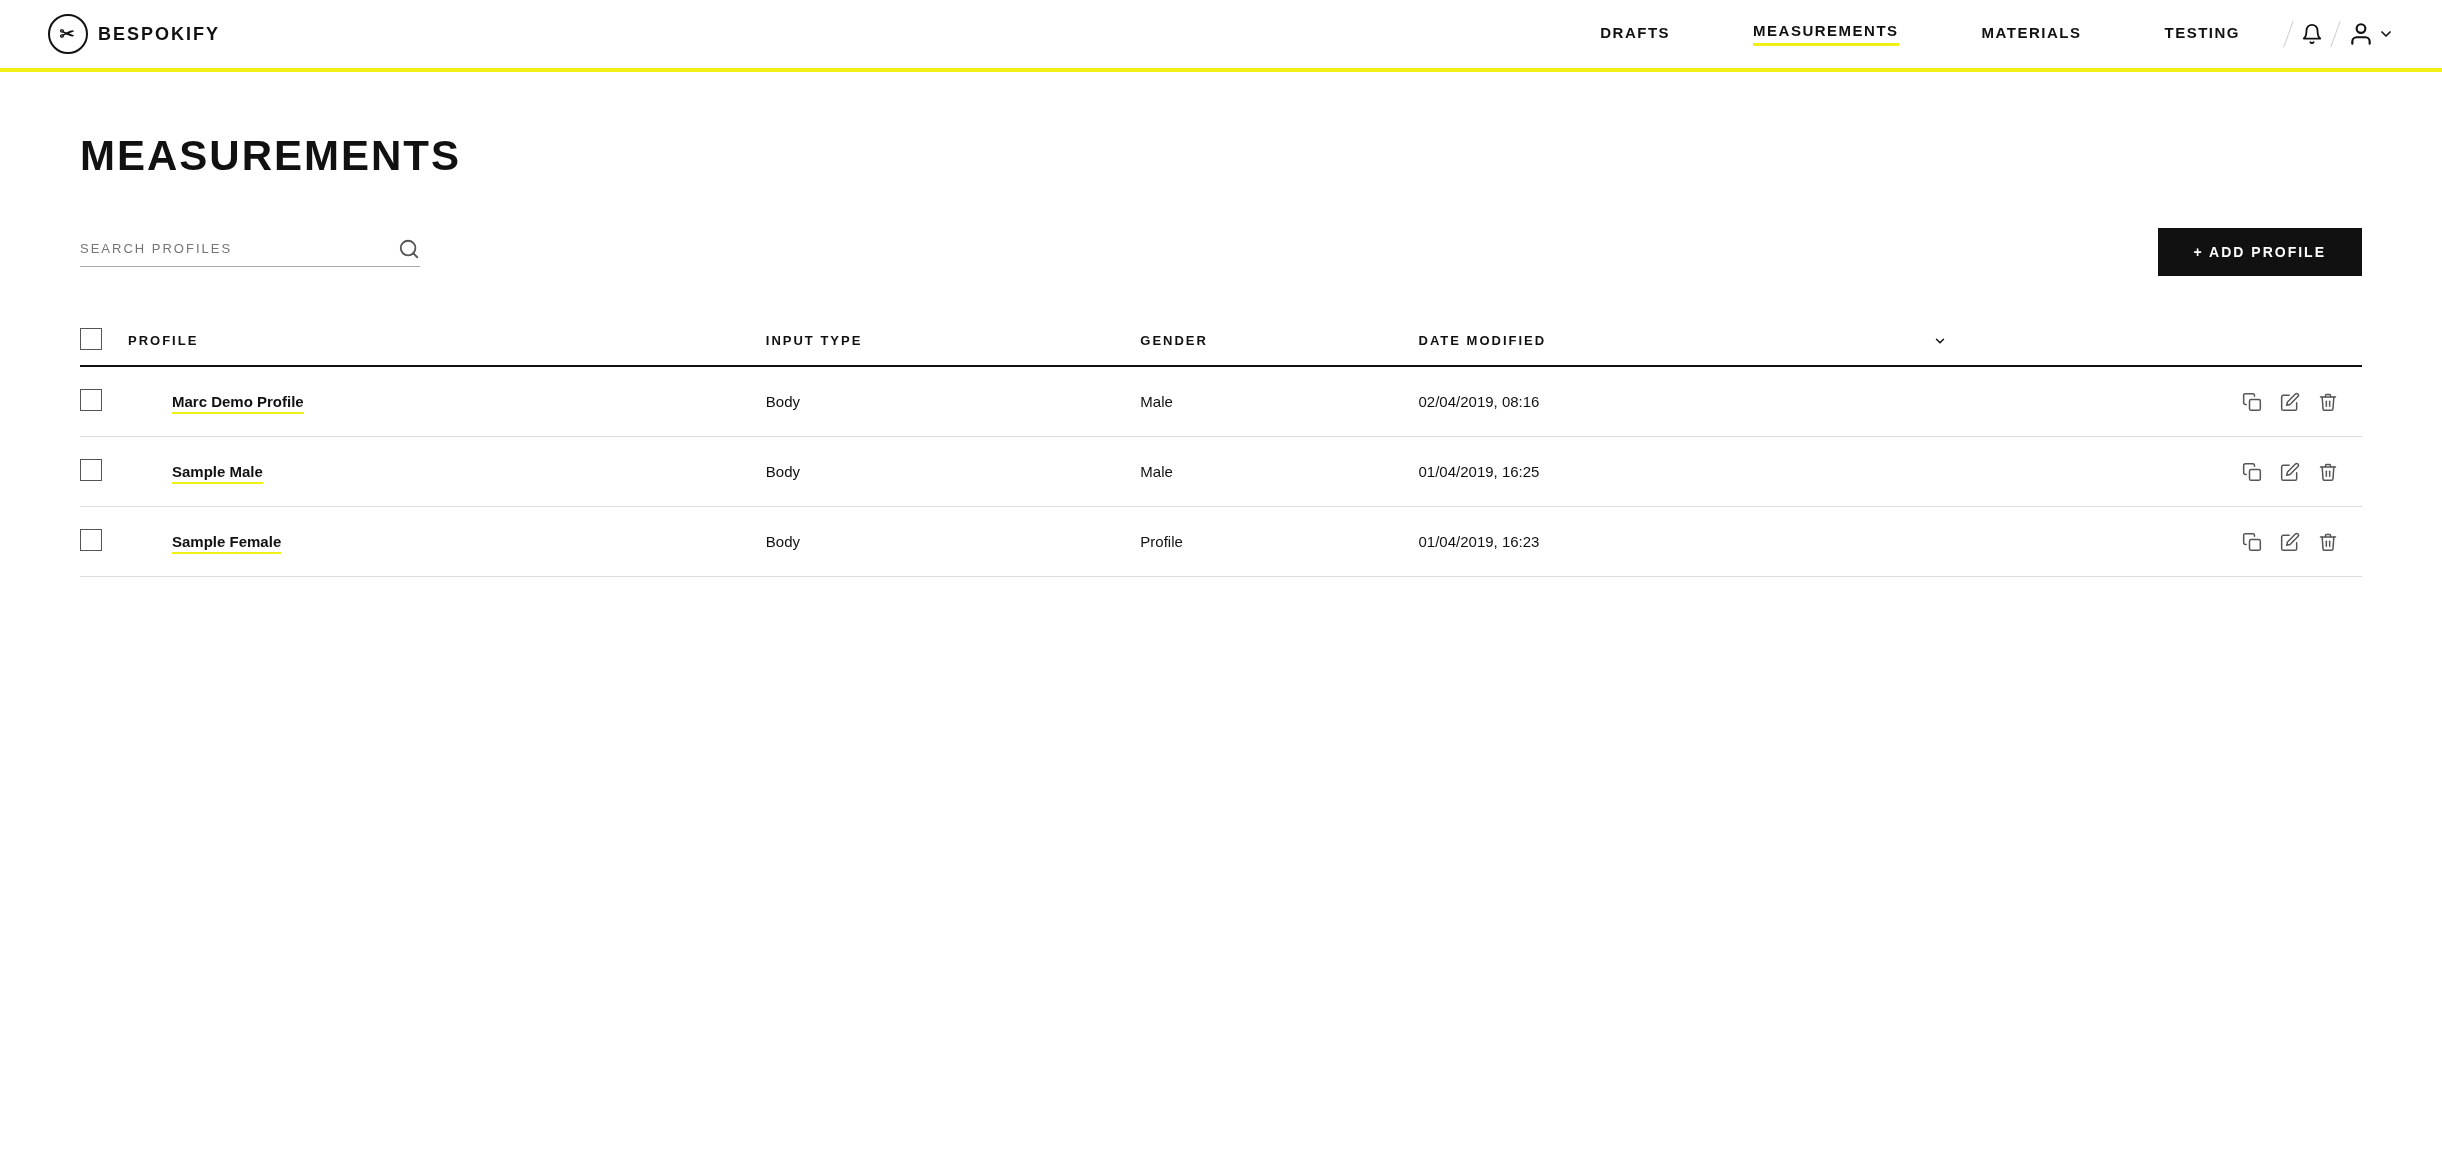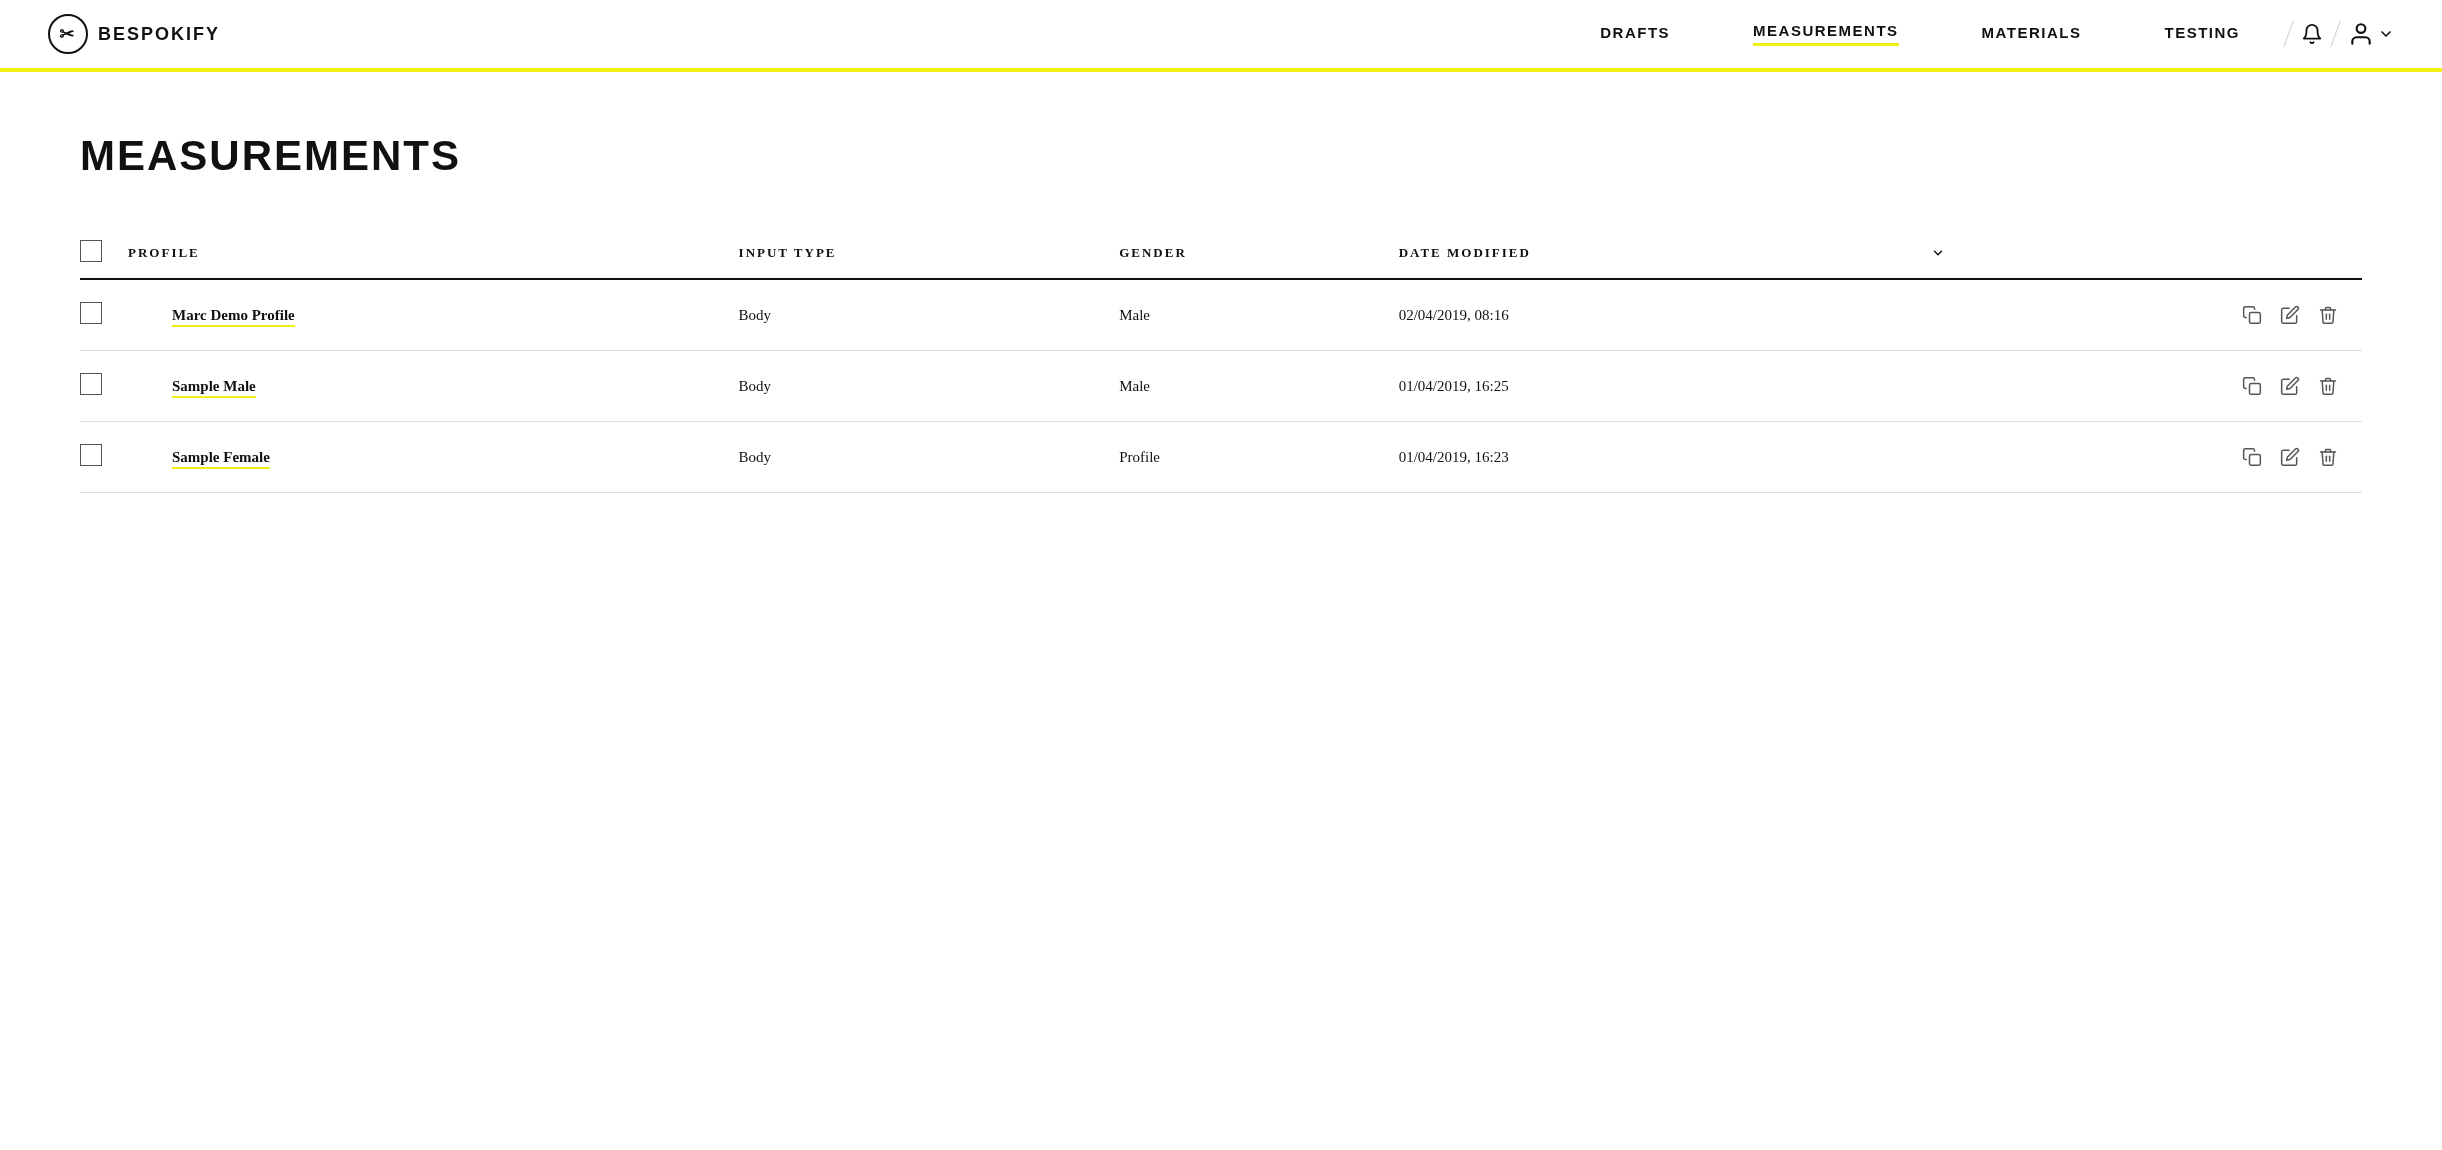--- a/index.html
+++ b/index.html
@@ -137,21 +137,20 @@
       cursor: pointer;
       display: flex;
       align-items: center;
       gap: 8px;
     }
 
     
     .profiles-table {
       width: 100%;
       border-collapse: collapse;
-      font-family: Liberation Serif, serif;
     }
     .profiles-table thead tr {
       border-bottom: 2px solid #111;
     }
     .profiles-table th {
       text-align: left;
       font-size: 13px;
       font-weight: 800;
       letter-spacing: 2px;
       text-transform: uppercase;
@@ -252,20 +251,32 @@
       <svg width="16" height="16" viewBox="0 0 24 24" fill="none" stroke="#111" stroke-width="2.5" stroke-linecap="round" stroke-linejoin="round">
         <polyline points="6 9 12 15 18 9"></polyline>
       </svg>
     </button>
   </div>
 </nav>
 
 <main class="main-content">
   <h1 class="page-title">MEASUREMENTS</h1>
 
+  <div class="toolbar">
+    <div class="search-wrapper">
+      <input class="search-input" type="text" placeholder="SEARCH PROFILES" style="">
+      <button class="nav-icon-btn search-icon-svg">
+        <svg width="22" height="22" viewBox="0 0 24 24" fill="none" stroke="#555" stroke-width="2" stroke-linecap="round" stroke-linejoin="round">
+          <circle cx="11" cy="11" r="8"></circle>
+          <line x1="21" y1="21" x2="16.65" y2="16.65"></line>
+        </svg>
+      </button>
+    </div>
+    <button class="add-profile-btn">+ ADD PROFILE</button>
+  </div>
 
   <table class="profiles-table">
     <thead>
       <tr>
         <th class="th-checkbox">
           <span class="checkbox-box"></span>
         </th>
         <th>PROFILE</th>
         <th>INPUT TYPE</th>
         <th>GENDER</th>

